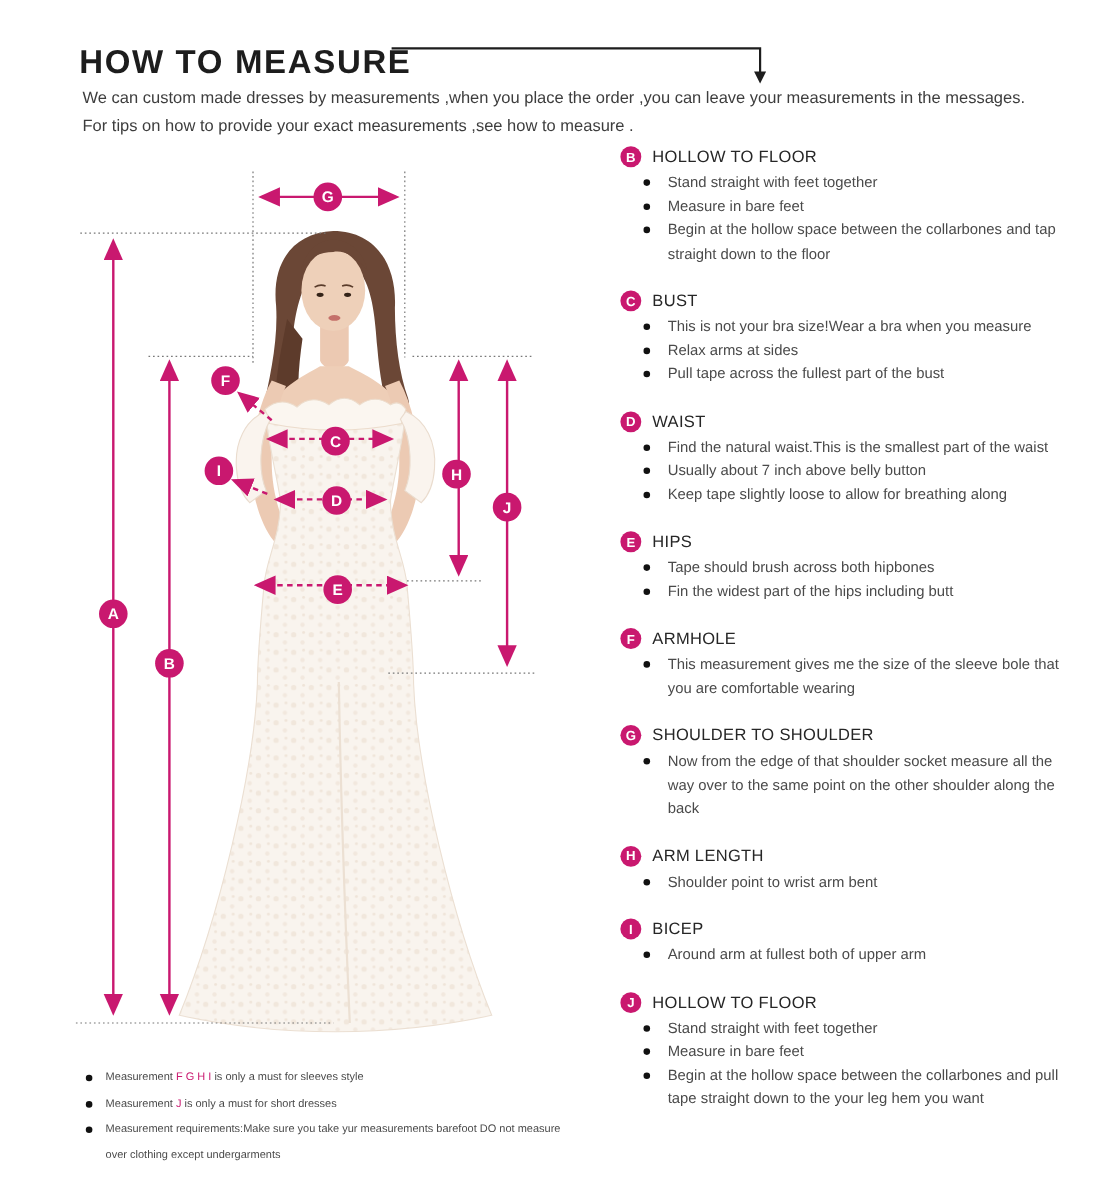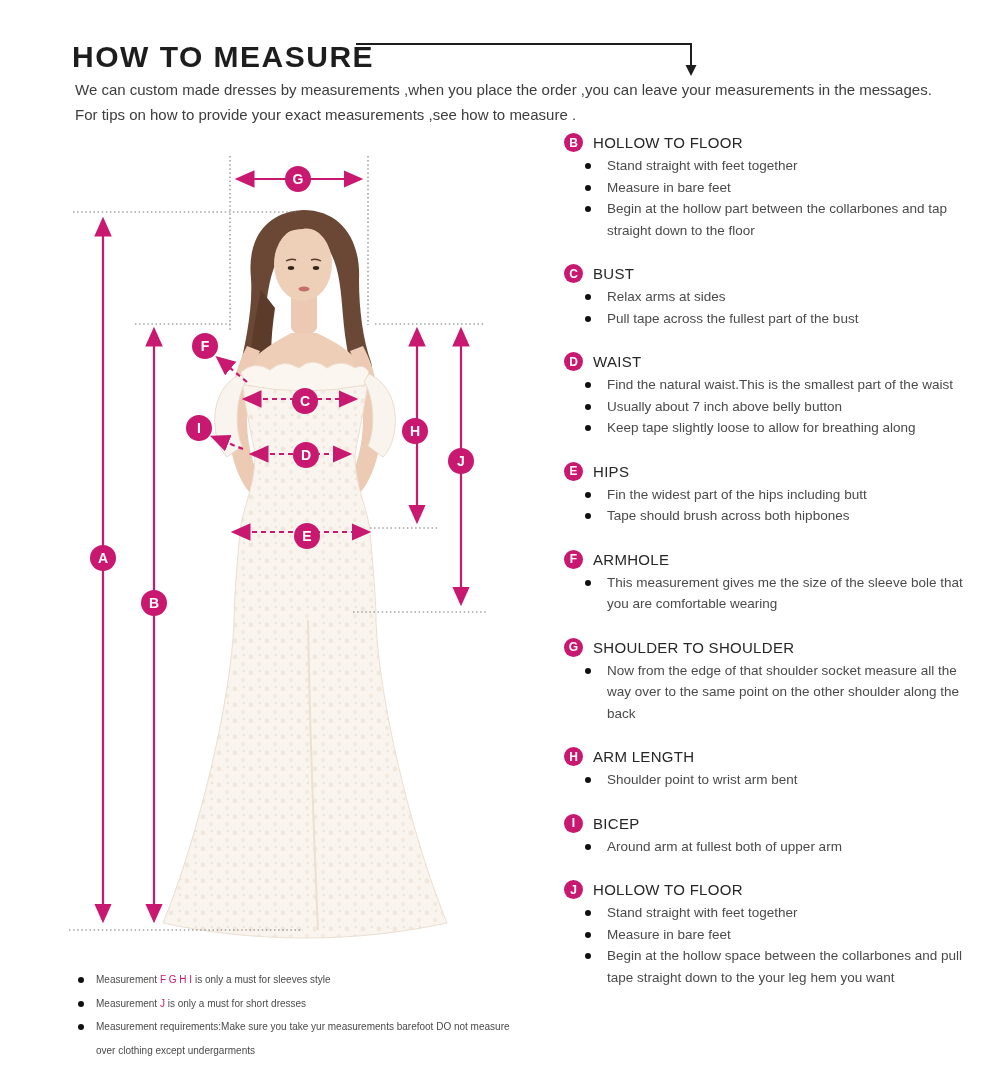--- a/index.html
+++ b/index.html
@@ -195,30 +195,31 @@
 <div class="measure-list">
 
   <div class="section">
     <div class="section-head">
       <span class="badge">B</span>
       <span class="section-title">HOLLOW TO FLOOR</span>
     </div>
     <ul class="bullets">
       <li class="bullet">Stand straight with feet together</li>
       <li class="bullet">Measure in bare feet</li>
-      <li class="bullet">Begin at the hollow part between the  collarbones and tap straight down to the floor</li>
+      <li class="bullet">Begin at the hollow space between the  collarbones and tap straight down to the floor</li>
     </ul>
   </div>
 
   <div class="section">
     <div class="section-head">
       <span class="badge">C</span>
       <span class="section-title">BUST</span>
     </div>
     <ul class="bullets">
+      <li class="bullet">This is not your bra size!Wear a bra when you measure</li>
       <li class="bullet">Relax arms at sides</li>
       <li class="bullet">Pull tape across the fullest part of the bust</li>
     </ul>
   </div>
 
   <div class="section">
     <div class="section-head">
       <span class="badge">D</span>
       <span class="section-title">WAIST</span>
     </div>
@@ -228,22 +229,22 @@
       <li class="bullet">Keep tape slightly loose to allow for breathing along</li>
     </ul>
   </div>
 
   <div class="section">
     <div class="section-head">
       <span class="badge">E</span>
       <span class="section-title">HIPS</span>
     </div>
     <ul class="bullets">
+      <li class="bullet">Tape should brush across both hipbones</li>
       <li class="bullet">Fin the widest part of the hips including butt</li>
-      <li class="bullet">Tape should brush across both hipbones</li>
     </ul>
   </div>
 
   <div class="section">
     <div class="section-head">
       <span class="badge">F</span>
       <span class="section-title">ARMHOLE</span>
     </div>
     <ul class="bullets">
       <li class="bullet">This measurement gives me the size of the sleeve bole that you are comfortable wearing</li>

